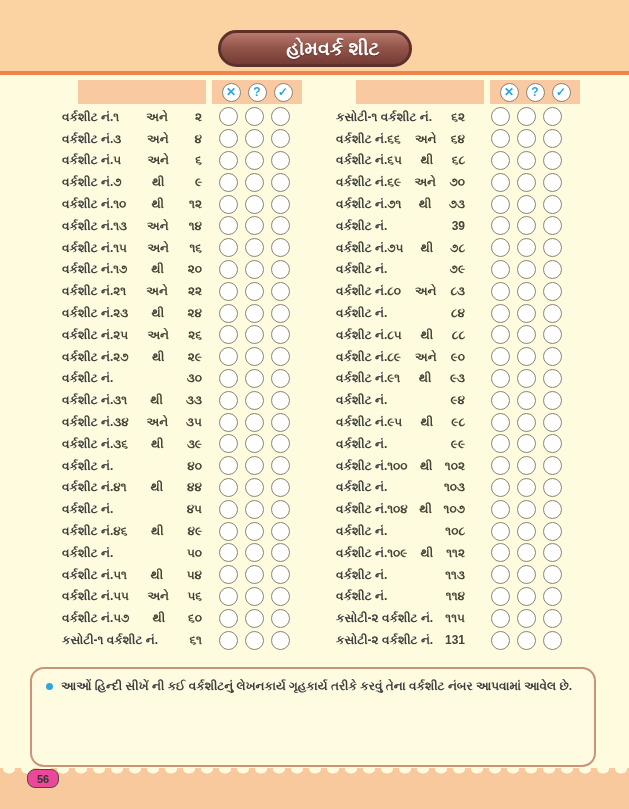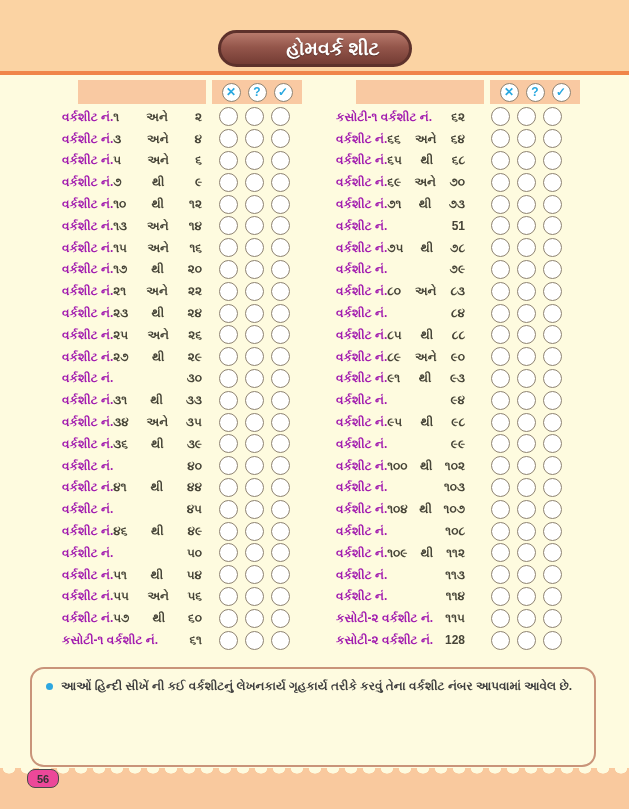--- a/index.html
+++ b/index.html
@@ -19,21 +19,21 @@
   #strip-icons-left{left:212px;width:90px;}
   #strip-name-right{left:356px;width:128px;}
   #strip-icons-right{left:490px;width:90px;}
   .lcircle{width:17px;height:17px;border-radius:50%;background:#fff;border:1px solid #8E8373;
       display:flex;align-items:center;justify-content:center;color:#29A8E0;font-weight:bold;font-size:12px;line-height:1;}
   
   .col-rows{position:absolute;top:106px;}
   #rows-left{left:62px;width:228px;}
   #rows-right{left:336px;width:226px;}
   .row{display:flex;align-items:center;height:21.8px;}
-  .rlabel{flex:1;white-space:nowrap;font-size:12px;font-weight:600;color:#a21caf;}
+  .rlabel{flex:1;white-space:nowrap;font-size:12px;font-weight:600;color:#404040;}
   .rnums{width:92px;display:flex;justify-content:space-between;font-size:12px;font-weight:600;color:#474538;}
   #rows-right .rnums{width:86px;align-items:center;}
   .rnums.single{justify-content:flex-end;}
   .bubbles{display:flex;gap:7px;margin-left:17px;}
   #rows-right .bubbles{margin-left:26px;}
   .bubble{width:17px;height:17px;border:1px solid #8E8373;border-radius:50%;background:#ffffff;flex:none;}
   
   .notes{position:absolute;left:30px;top:667px;width:566px;height:100px;box-sizing:border-box;
       background:#FEFBE0;border:2px solid #C9947A;border-radius:14px;padding:8px 14px 6px 14px;}
   .note{display:flex;gap:8px;}
@@ -455,21 +455,21 @@
         </span>
         <span class="bubbles">
           <span class="bubble"></span>
           <span class="bubble"></span>
           <span class="bubble"></span>
         </span>
       </div>
       <div class="row">
         <span class="rlabel">વર્કશીટ નં.</span>
         <span class="rnums single">
-          <span>51</span>
+          <span>39</span>
         </span>
         <span class="bubbles">
           <span class="bubble"></span>
           <span class="bubble"></span>
           <span class="bubble"></span>
         </span>
       </div>
       <div class="row">
         <span class="rlabel">વર્કશીટ નં.</span>
         <span class="rnums">
@@ -682,21 +682,21 @@
         </span>
         <span class="bubbles">
           <span class="bubble"></span>
           <span class="bubble"></span>
           <span class="bubble"></span>
         </span>
       </div>
       <div class="row">
         <span class="rlabel">કસોટી-૨ વર્કશીટ નં.</span>
         <span class="rnums single">
-          <span>128</span>
+          <span>131</span>
         </span>
         <span class="bubbles">
           <span class="bubble"></span>
           <span class="bubble"></span>
           <span class="bubble"></span>
         </span>
       </div>
     </div>
 
   <div class="notes" id="notes-box">

